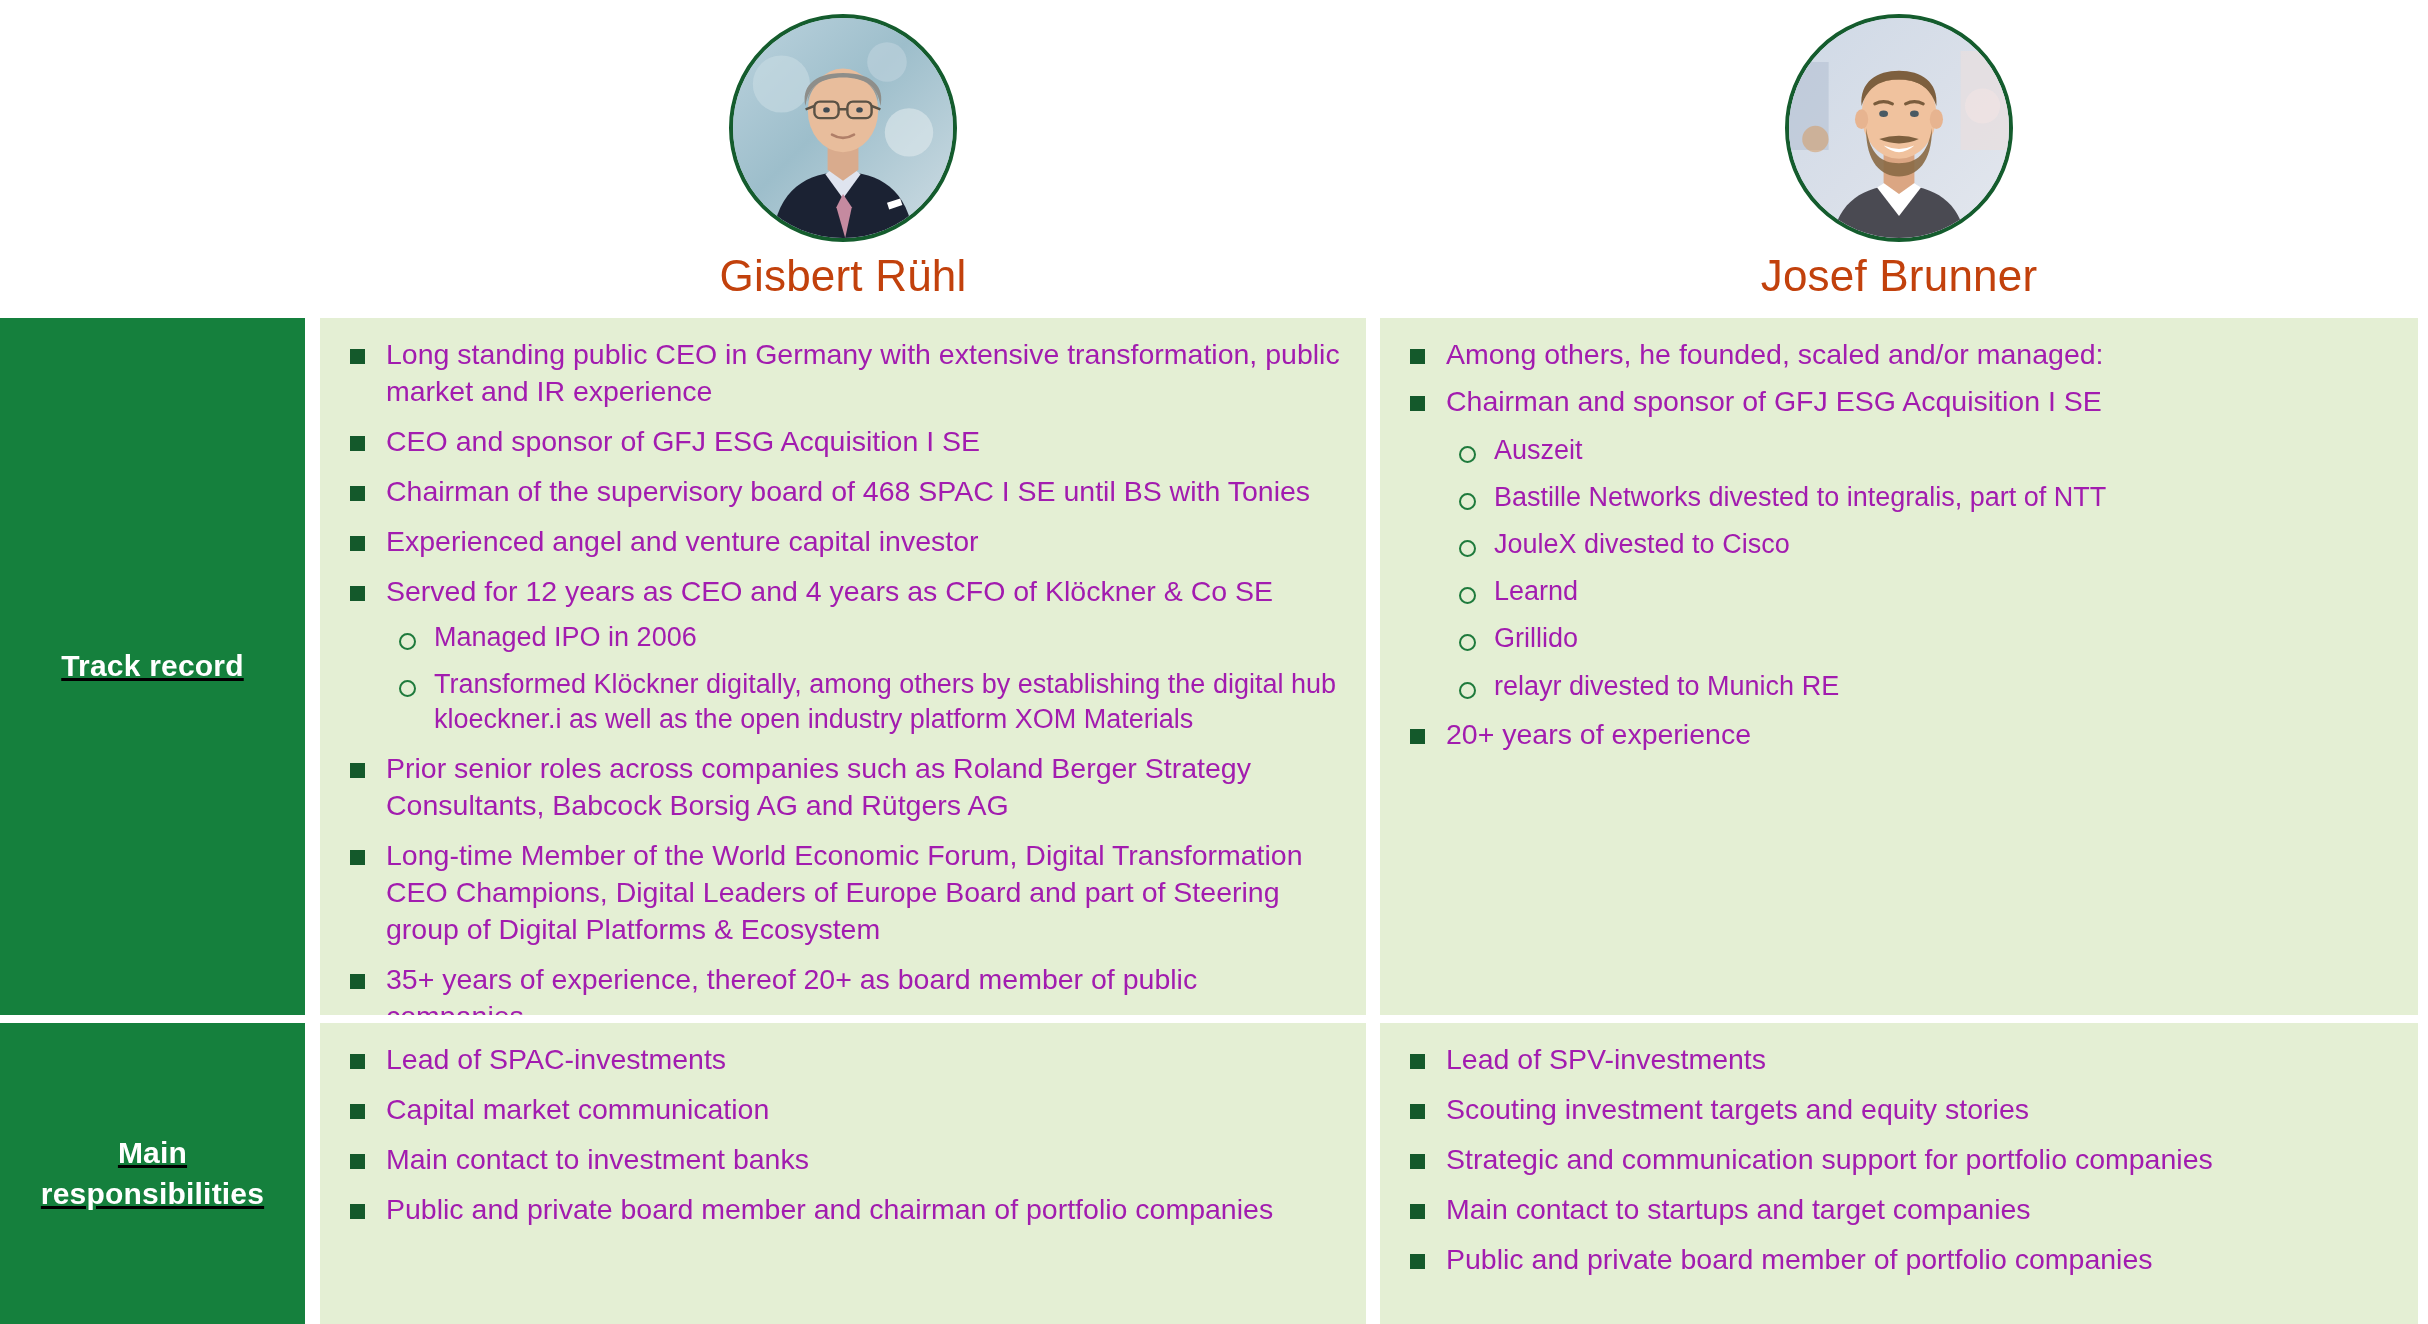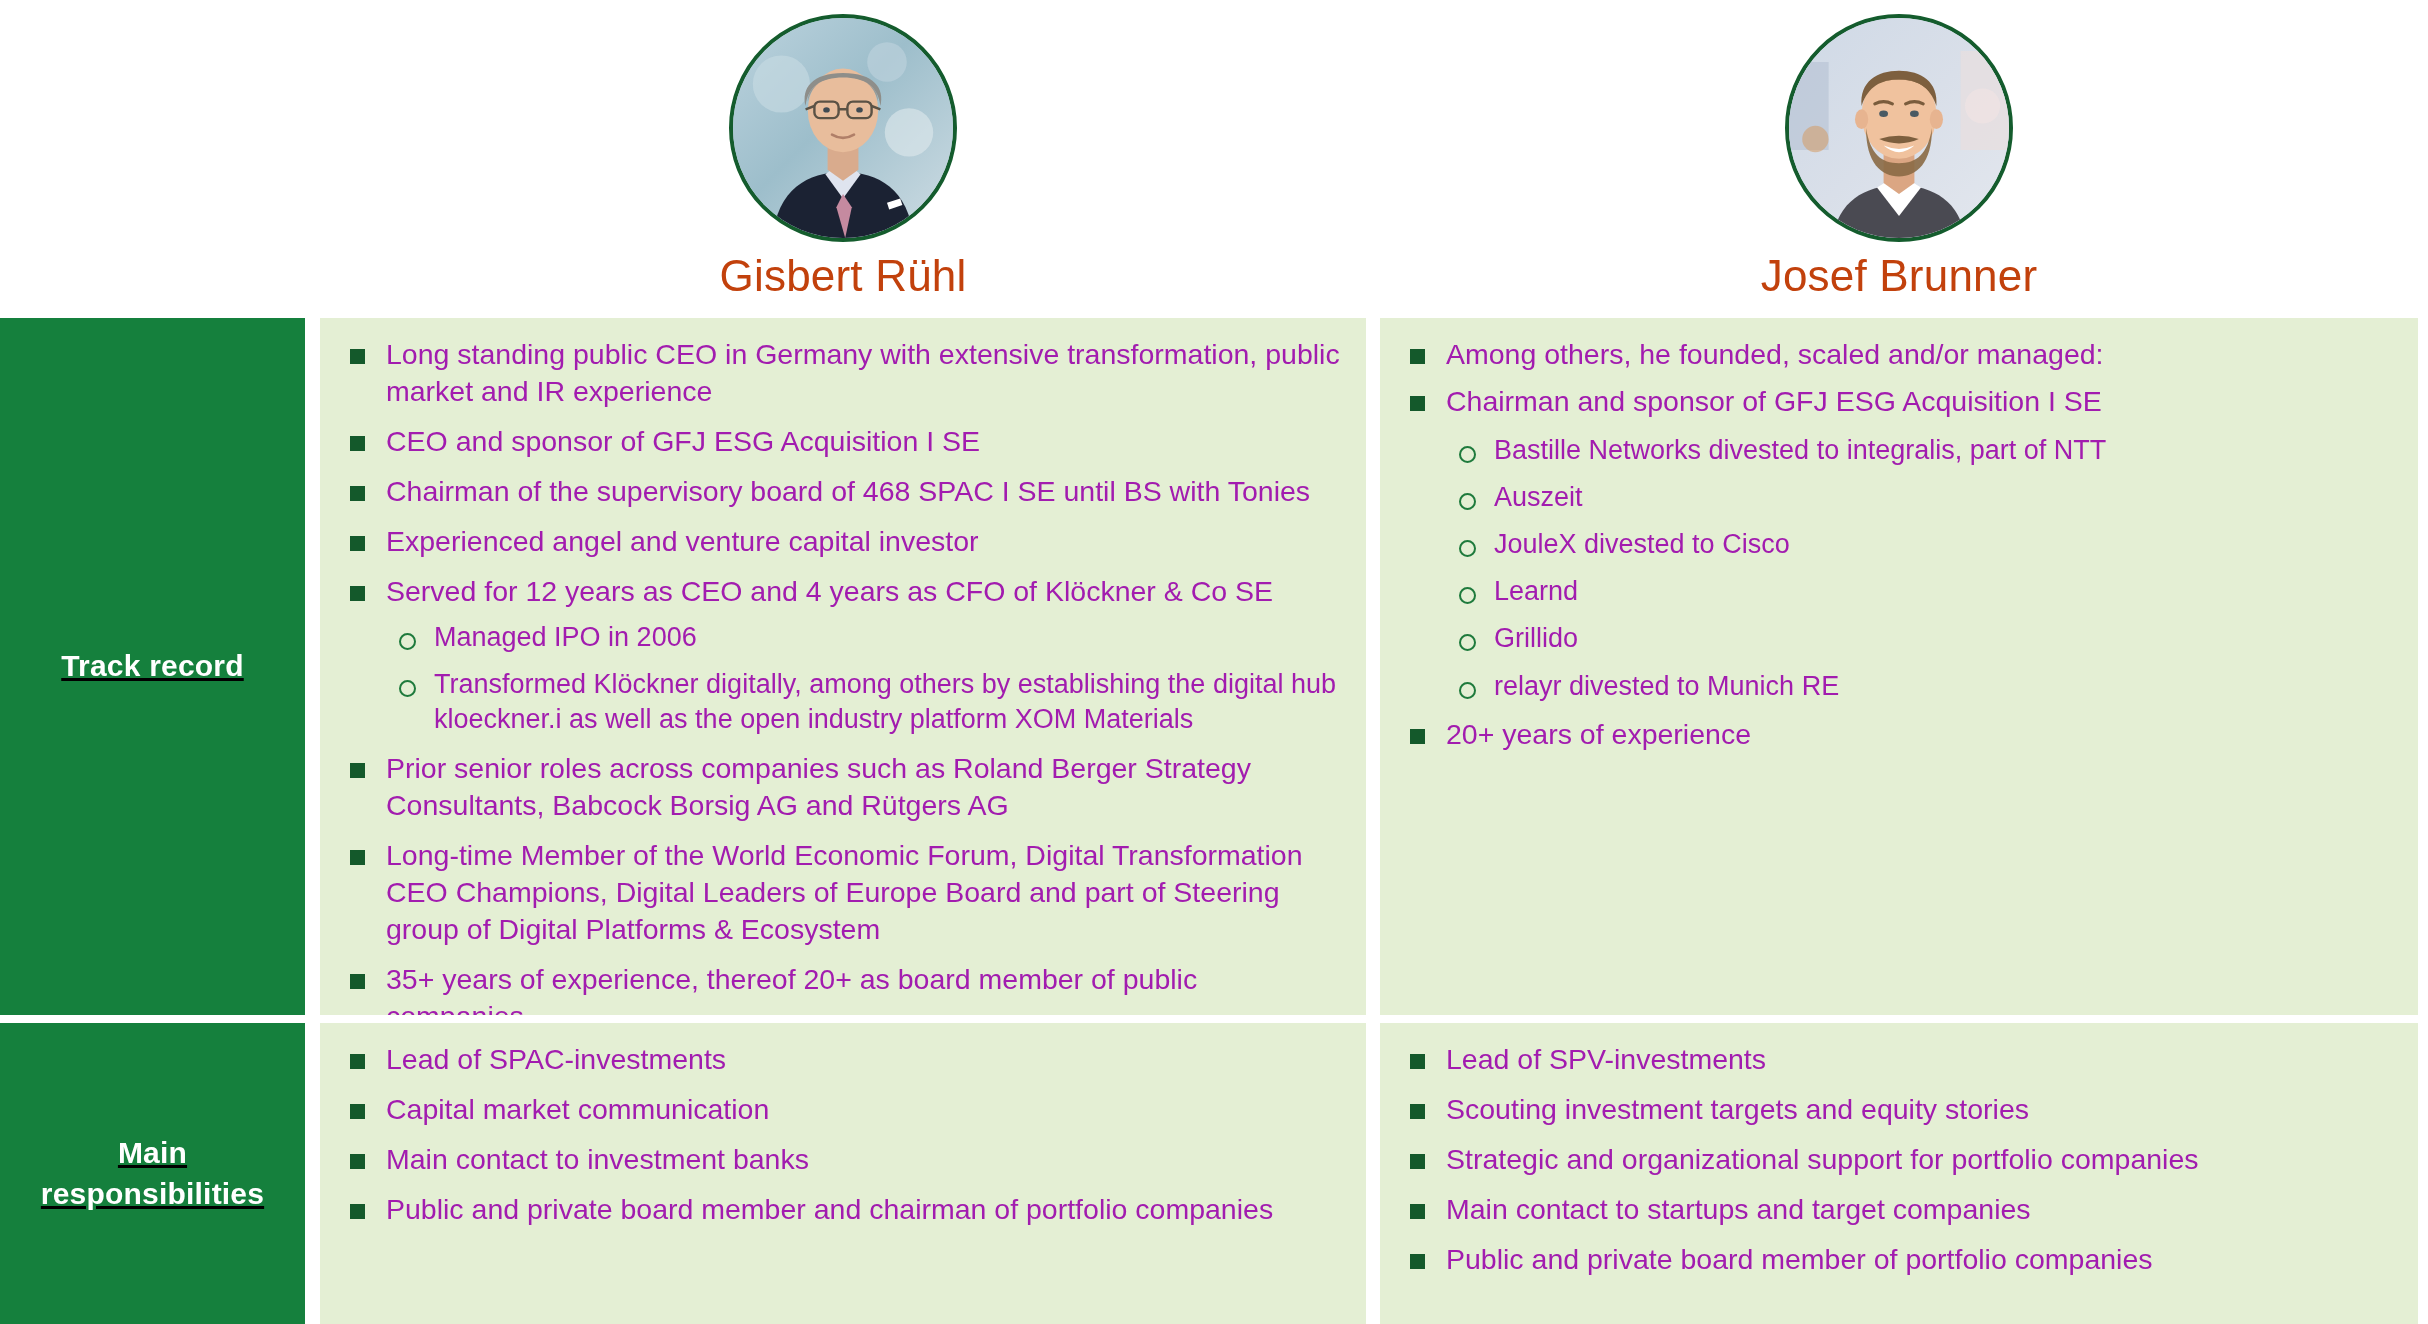--- a/index.html
+++ b/index.html
@@ -257,22 +257,22 @@
         <li class="b1">35+ years of experience, thereof 20+ as board member of public companies</li>
       </ul>
     </div>
 
     <div class="content-cell col-right">
       <ul class="lvl1">
         <li class="b1 tight">Among others, he founded, scaled and/or managed:</li>
         <li class="b1">Chairman and sponsor of GFJ ESG Acquisition I SE</li>
       </ul>
       <ul class="lvl2">
+        <li class="b2">Auszeit</li>
         <li class="b2">Bastille Networks divested to integralis, part of NTT</li>
-        <li class="b2">Auszeit</li>
         <li class="b2">JouleX divested to Cisco</li>
         <li class="b2">Learnd</li>
         <li class="b2">Grillido</li>
         <li class="b2">relayr divested to Munich RE</li>
       </ul>
       <ul class="lvl1">
         <li class="b1">20+ years of experience</li>
       </ul>
     </div>
   </div>
@@ -288,20 +288,20 @@
         <li class="b1">Capital market communication</li>
         <li class="b1">Main contact to investment banks</li>
         <li class="b1">Public and private board member and chairman of portfolio companies</li>
       </ul>
     </div>
 
     <div class="content-cell col-right">
       <ul class="lvl1">
         <li class="b1">Lead of SPV-investments</li>
         <li class="b1">Scouting investment targets and equity stories</li>
-        <li class="b1">Strategic and organizational support for portfolio companies</li>
+        <li class="b1">Strategic and communication support for portfolio companies</li>
         <li class="b1">Main contact to startups and target companies</li>
         <li class="b1">Public and private board member of portfolio companies</li>
       </ul>
     </div>
   </div>
 
 </div>
 
 </body></html>

